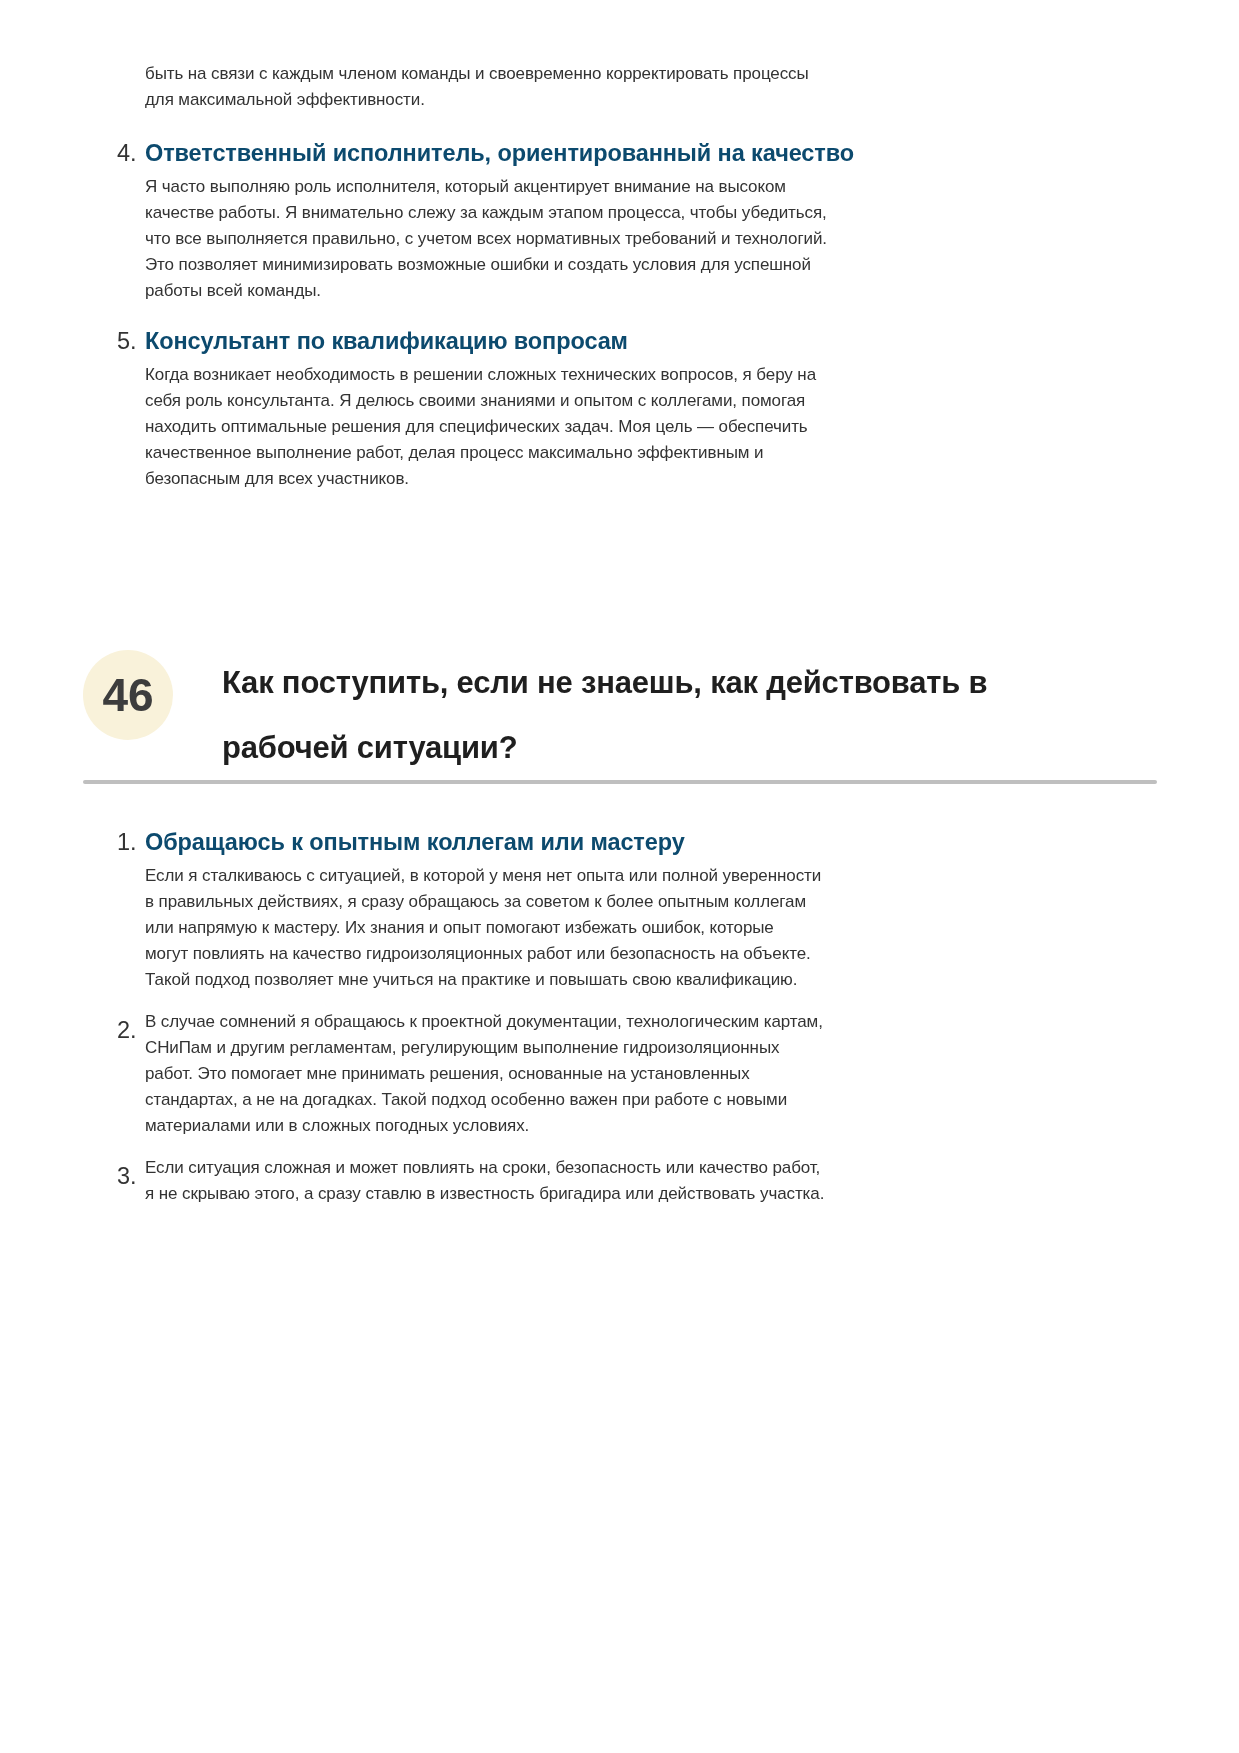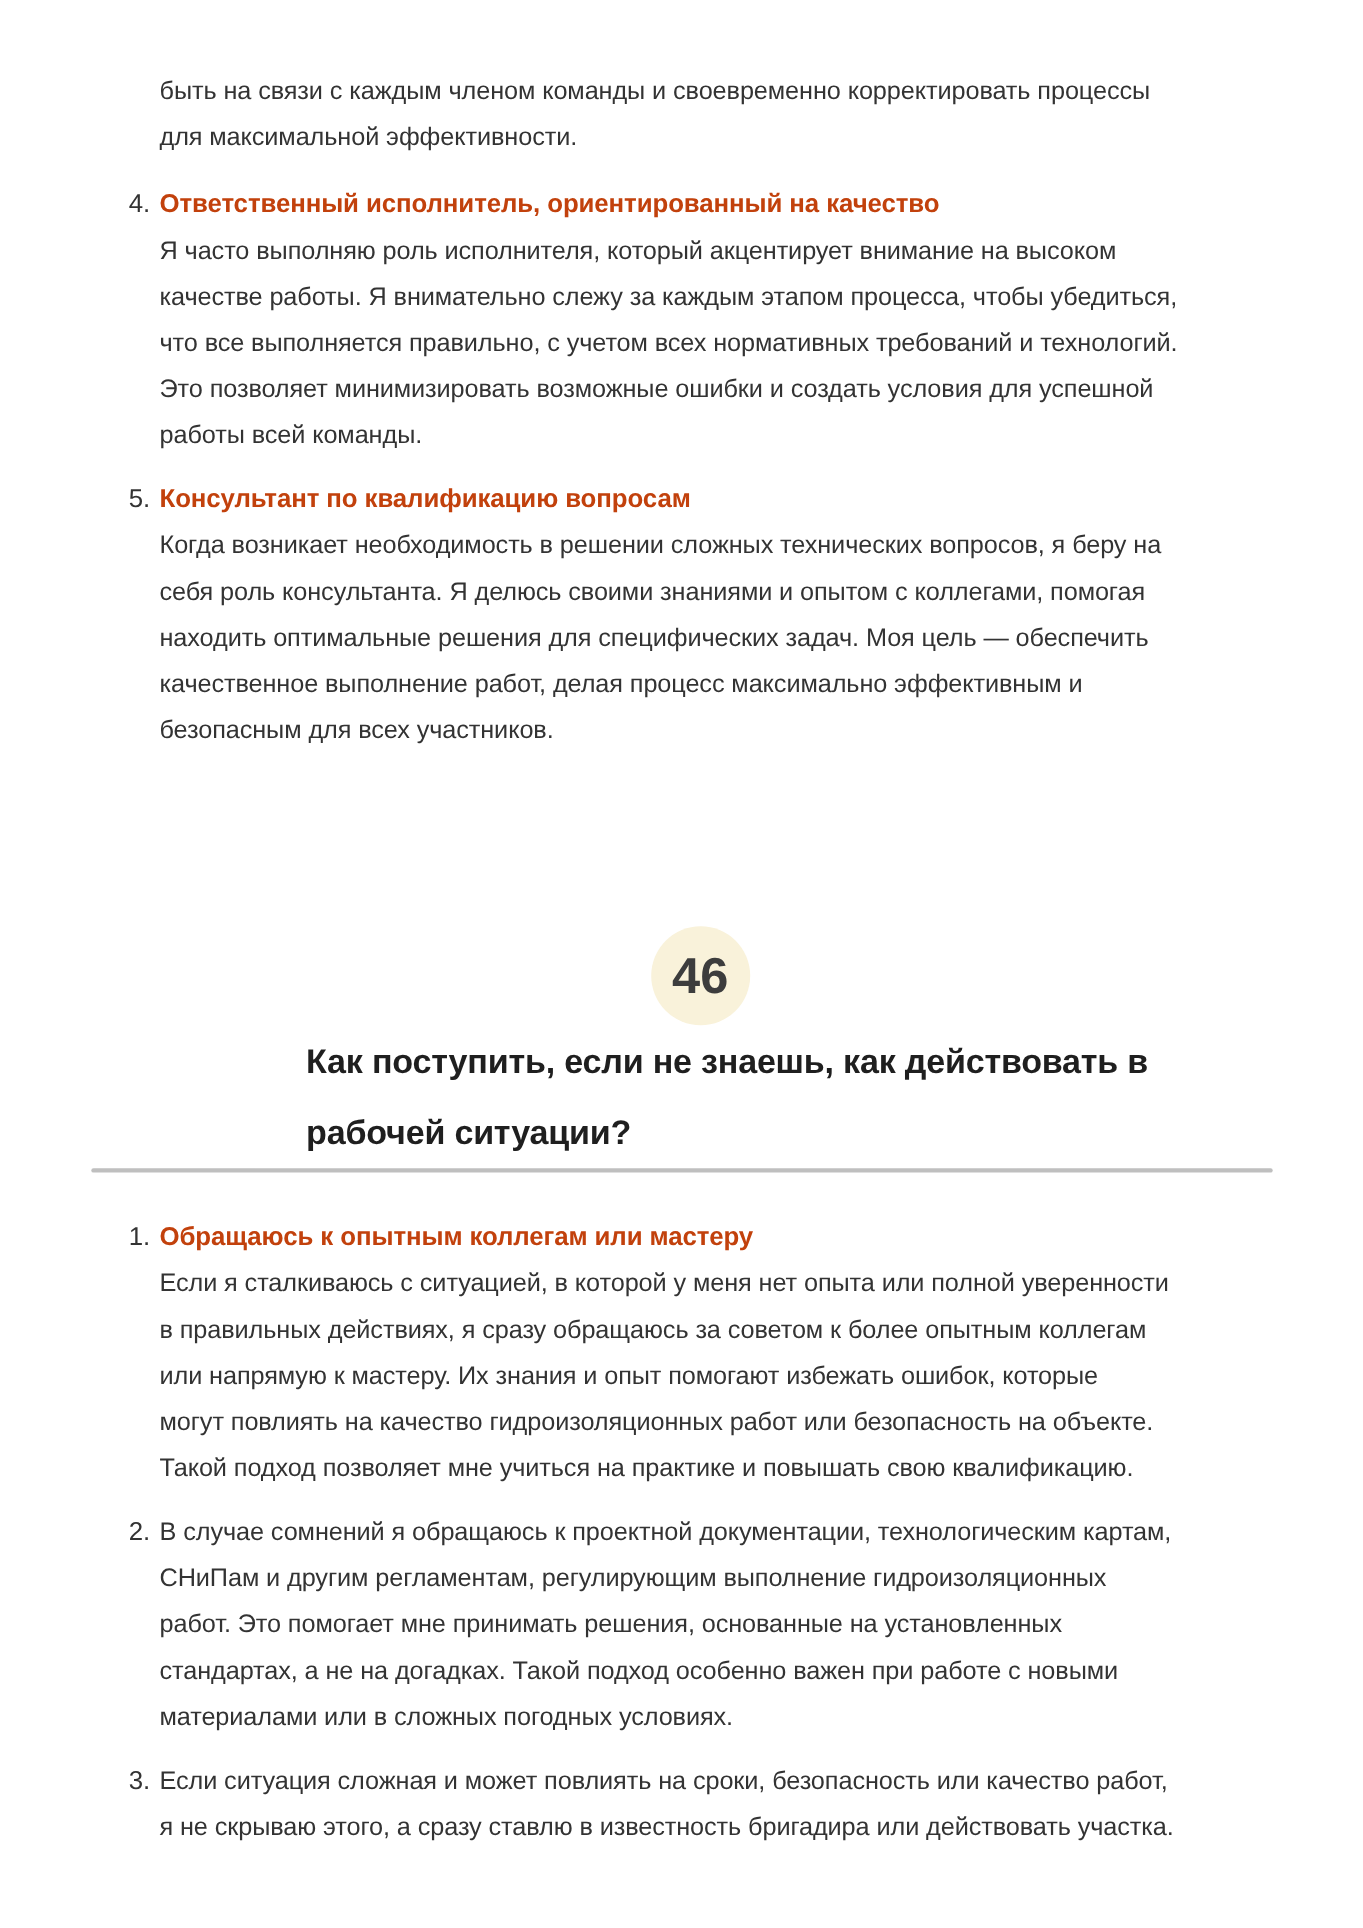--- a/index.html
+++ b/index.html
@@ -5,39 +5,39 @@
   * { margin:0; padding:0; box-sizing:border-box; }
   html,body { background:#ffffff; }
   body {
     width:1239px; height:1753px; overflow:hidden;
     font-family:"Liberation Sans", sans-serif;
     color:#333333;
   }
   .page { width:1239px; height:1753px; padding-top:61px; background:#ffffff; }
 
   .para {
-    font-size:23px; line-height:42px; color:#333333;
+    font-size:17px; line-height:26px; color:#333333;
     white-space:pre-line; letter-spacing:-0.1px;
   }
   .cont { margin-left:145px; }
 
   .item { position:relative; margin-left:145px; margin-top:16px; }
   .item.first-top { margin-top:19px; }
   .item .num {
     position:absolute; left:-28px; top:0;
     font-size:23.5px; line-height:42px; color:#333333;
   }
   .item h3 {
     font-size:23.5px; line-height:42px; font-weight:bold;
-    color:#c2410c; letter-spacing:-0.1px; white-space:pre-line;
+    color:#0c4a6e; letter-spacing:-0.1px; white-space:pre-line;
   }
 
   .qheader {
     margin-left:83px; margin-top:158px;
-    display:flex; align-items:center;flex-direction:column;
+    display:flex; 
   }
   .badge {
     width:90px; height:90px; border-radius:50%;
     background:#f9f2da; flex:0 0 auto;
     display:flex; align-items:center; justify-content:center;
     margin-right:49px;
   }
   .badge span {
     font-size:46px; font-weight:bold; color:#3d3d3d;
   }

